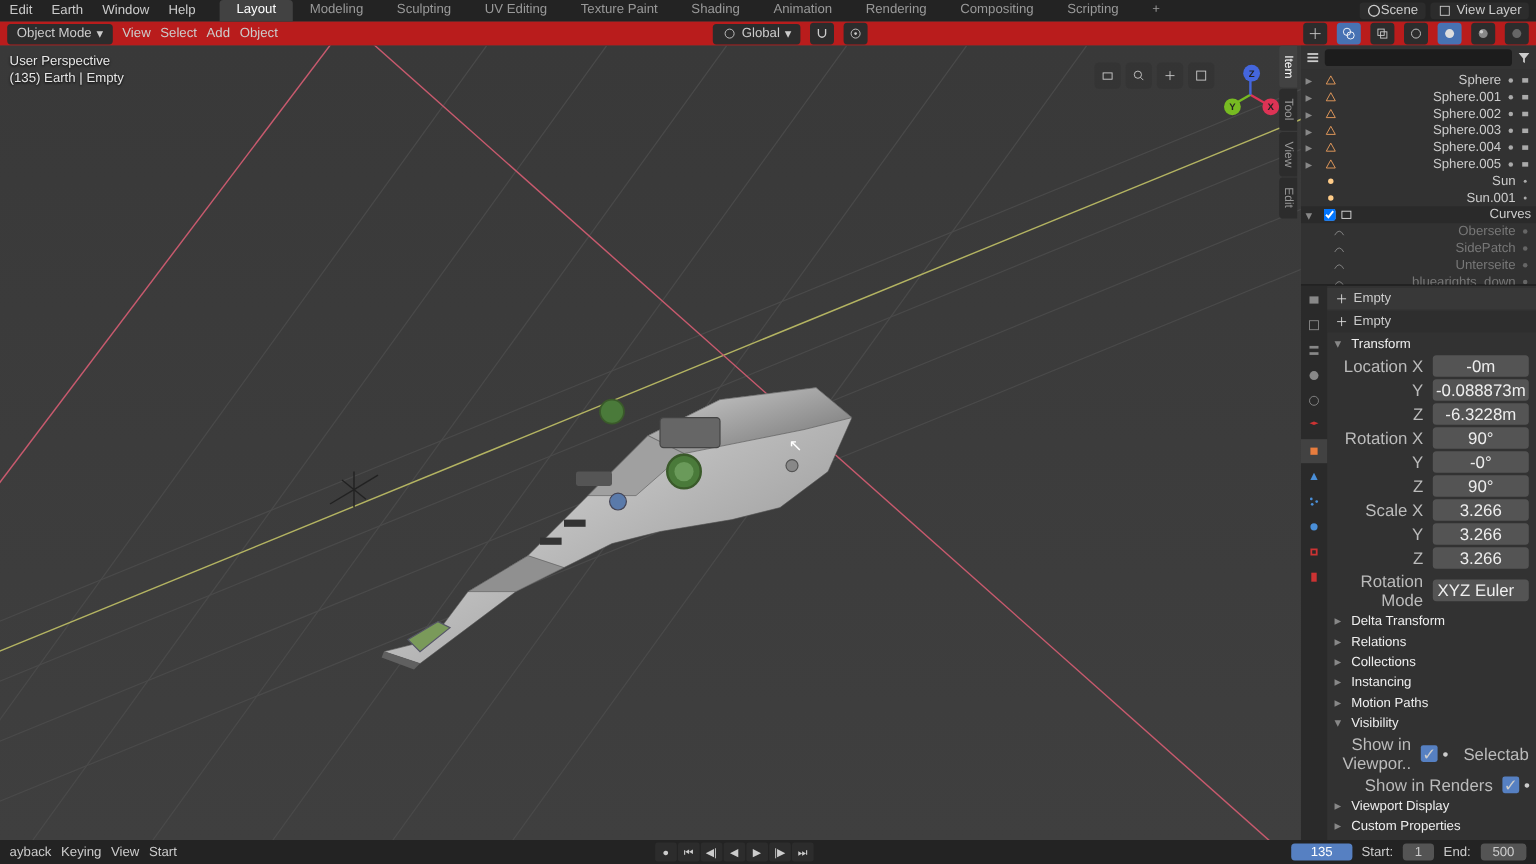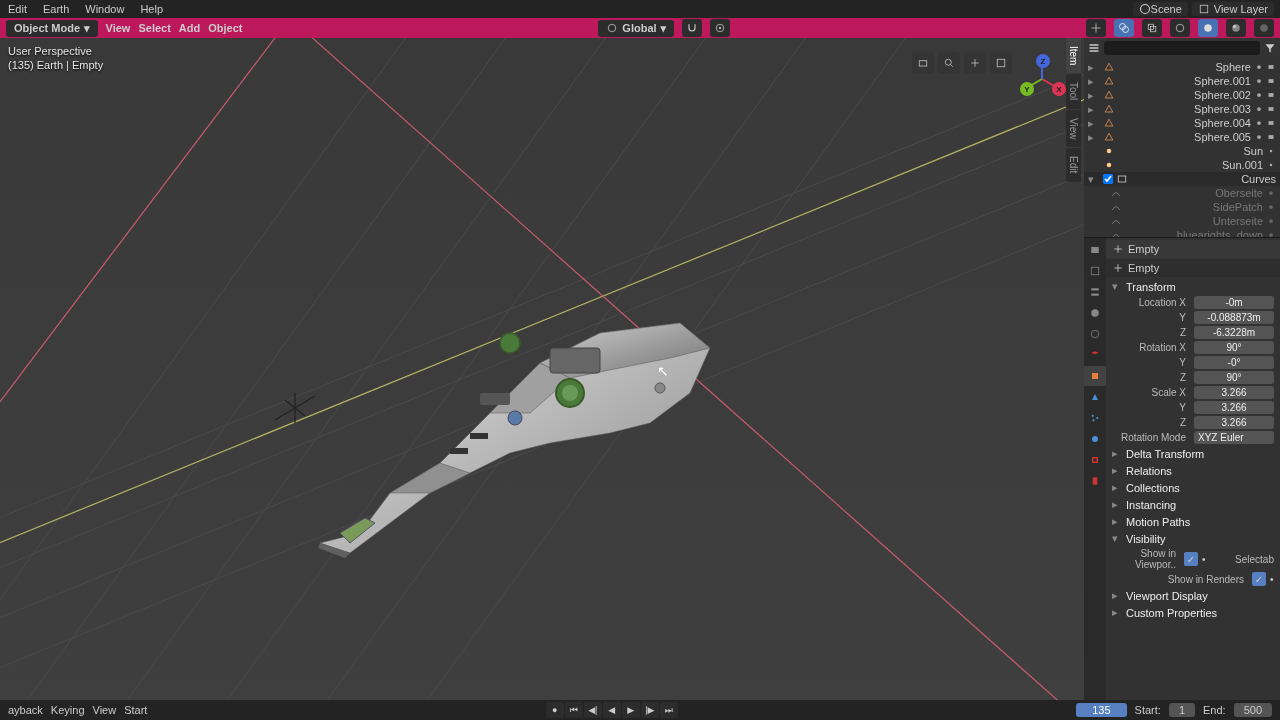--- a/index.html
+++ b/index.html
@@ -8,21 +8,21 @@
 .topbar { height:18px; background:#232323; display:flex; }
 .topbar .menus { display:flex; align-items:center; }
 .topbar .menus span { padding:2px 8px; color:#ccc; }
 .topbar .tabs { display:flex; margin-left:12px; }
 .topbar .tab { padding:2px 14px; color:#999; cursor:pointer; }
 .topbar .tab.active { background:#424242; color:#fff; border-radius:3px 3px 0 0; }
 .topbar .right { margin-left:auto; display:flex; align-items:center; padding-right:6px; gap:4px; }
 .scenebox { display:flex; align-items:center; background:#2c2c2c; padding:1px 6px; border-radius:3px; gap:0; }
 .viewlayer { display:flex; align-items:center; background:#2c2c2c; padding:1px 6px; border-radius:3px; gap:4px; }
 
-.toolbar { height:20px; background:#be185d; display:flex; align-items:center; padding:0 6px; gap:8px;font-weight:bold; }
+.toolbar { height:20px; background:#b91c1c; display:flex; align-items:center; padding:0 6px; gap:8px; }
 .dropdown { background:#2c2c2c; padding:2px 8px; border-radius:3px; display:flex; align-items:center; gap:4px; }
 .toolbar .spacer { flex:1; }
 .icon-btn { width:20px; height:18px; background:#2c2c2c; border-radius:3px; display:flex; align-items:center; justify-content:center; cursor:pointer; }
 .icon-btn.active { background:#4772b3; }
 
 .main-area { display:flex; height:662px; }
 .viewport { position:relative; flex:1; background:linear-gradient(to bottom,#393939 0%,#3c3c3c 50%,#3f3f3f 100%); overflow:hidden; }
 
 .overlay-info { position:absolute; top:6px; left:8px; color:#e8e8e8; font-size:11px; text-shadow:0 1px 2px #000; line-height:14px; }
 
@@ -55,21 +55,21 @@
 .collection-row { background:#2a2a2a; }
 
 .props-area { display:flex; flex:1; }
 .prop-tabs { width:22px; background:#2a2a2a; display:flex; flex-direction:column; gap:1px; padding-top:2px; }
 .ptab { height:20px; display:flex; align-items:center; justify-content:center; cursor:pointer; }
 .ptab.active { background:#424242; }
 .prop-content { flex:1; overflow:hidden; padding:2px 0; }
 .breadcrumb { display:flex; align-items:center; gap:4px; padding:2px 6px; background:#383838; margin-bottom:1px; height:18px; }
 .panel-hdr { display:flex; align-items:center; gap:4px; padding:2px 6px; color:#eee; cursor:pointer; }
 .panel-hdr .caret { width:10px; color:#888; }
-.prop-row { display:flex; align-items:center; padding:1px 6px; gap:4px; font-size:10px; }
+.prop-row { display:flex; align-items:center; padding:1px 6px; gap:4px; font-size:14px; }
 .prop-row .label { flex:1; text-align:right; color:#bbb; padding-right:4px; }
 .prop-row .val { width:80px; background:#545454; border-radius:3px; text-align:center; padding:1px 0; color:#eee; }
 .chk { display:flex; align-items:center; justify-content:center; width:14px; height:14px; background:#5680c2; border-radius:2px; }
 
 .timeline { height:20px; background:#232323; display:flex; align-items:center; padding:0 8px; gap:8px; }
 .timeline .spacer { flex:1; }
 .transport { display:flex; gap:1px; }
 .tbtn { width:18px; height:16px; background:#2c2c2c; border-radius:2px; display:flex; align-items:center; justify-content:center; color:#ccc; font-size:9px; cursor:pointer; }
 .frame-field { background:#5680c2; color:#fff; padding:1px 16px; border-radius:3px; }
 .num-field { background:#545454; padding:1px 10px; border-radius:3px; }
@@ -78,20 +78,33 @@
 </style>
 </head>
 <body>
 
 <div class="topbar">
   <div class="menus">
     <span>Edit</span>
     <span>Earth</span>
     <span>Window</span>
     <span>Help</span>
+  </div>
+  <div class="tabs">
+    <span class="tab active">Layout</span>
+    <span class="tab">Modeling</span>
+    <span class="tab">Sculpting</span>
+    <span class="tab">UV Editing</span>
+    <span class="tab">Texture Paint</span>
+    <span class="tab">Shading</span>
+    <span class="tab">Animation</span>
+    <span class="tab">Rendering</span>
+    <span class="tab">Compositing</span>
+    <span class="tab">Scripting</span>
+    <span class="tab">+</span>
   </div>
   <div class="right">
     <div class="scenebox">
       <svg class="icon" viewBox="0 0 16 16">
           <circle cx="8" cy="8" r="6" fill="none" stroke="#ccc" stroke-width="1.5"></circle>
         </svg>
       <span>Scene</span>
     </div>
     <div class="viewlayer">
       <svg class="icon" viewBox="0 0 16 16">

